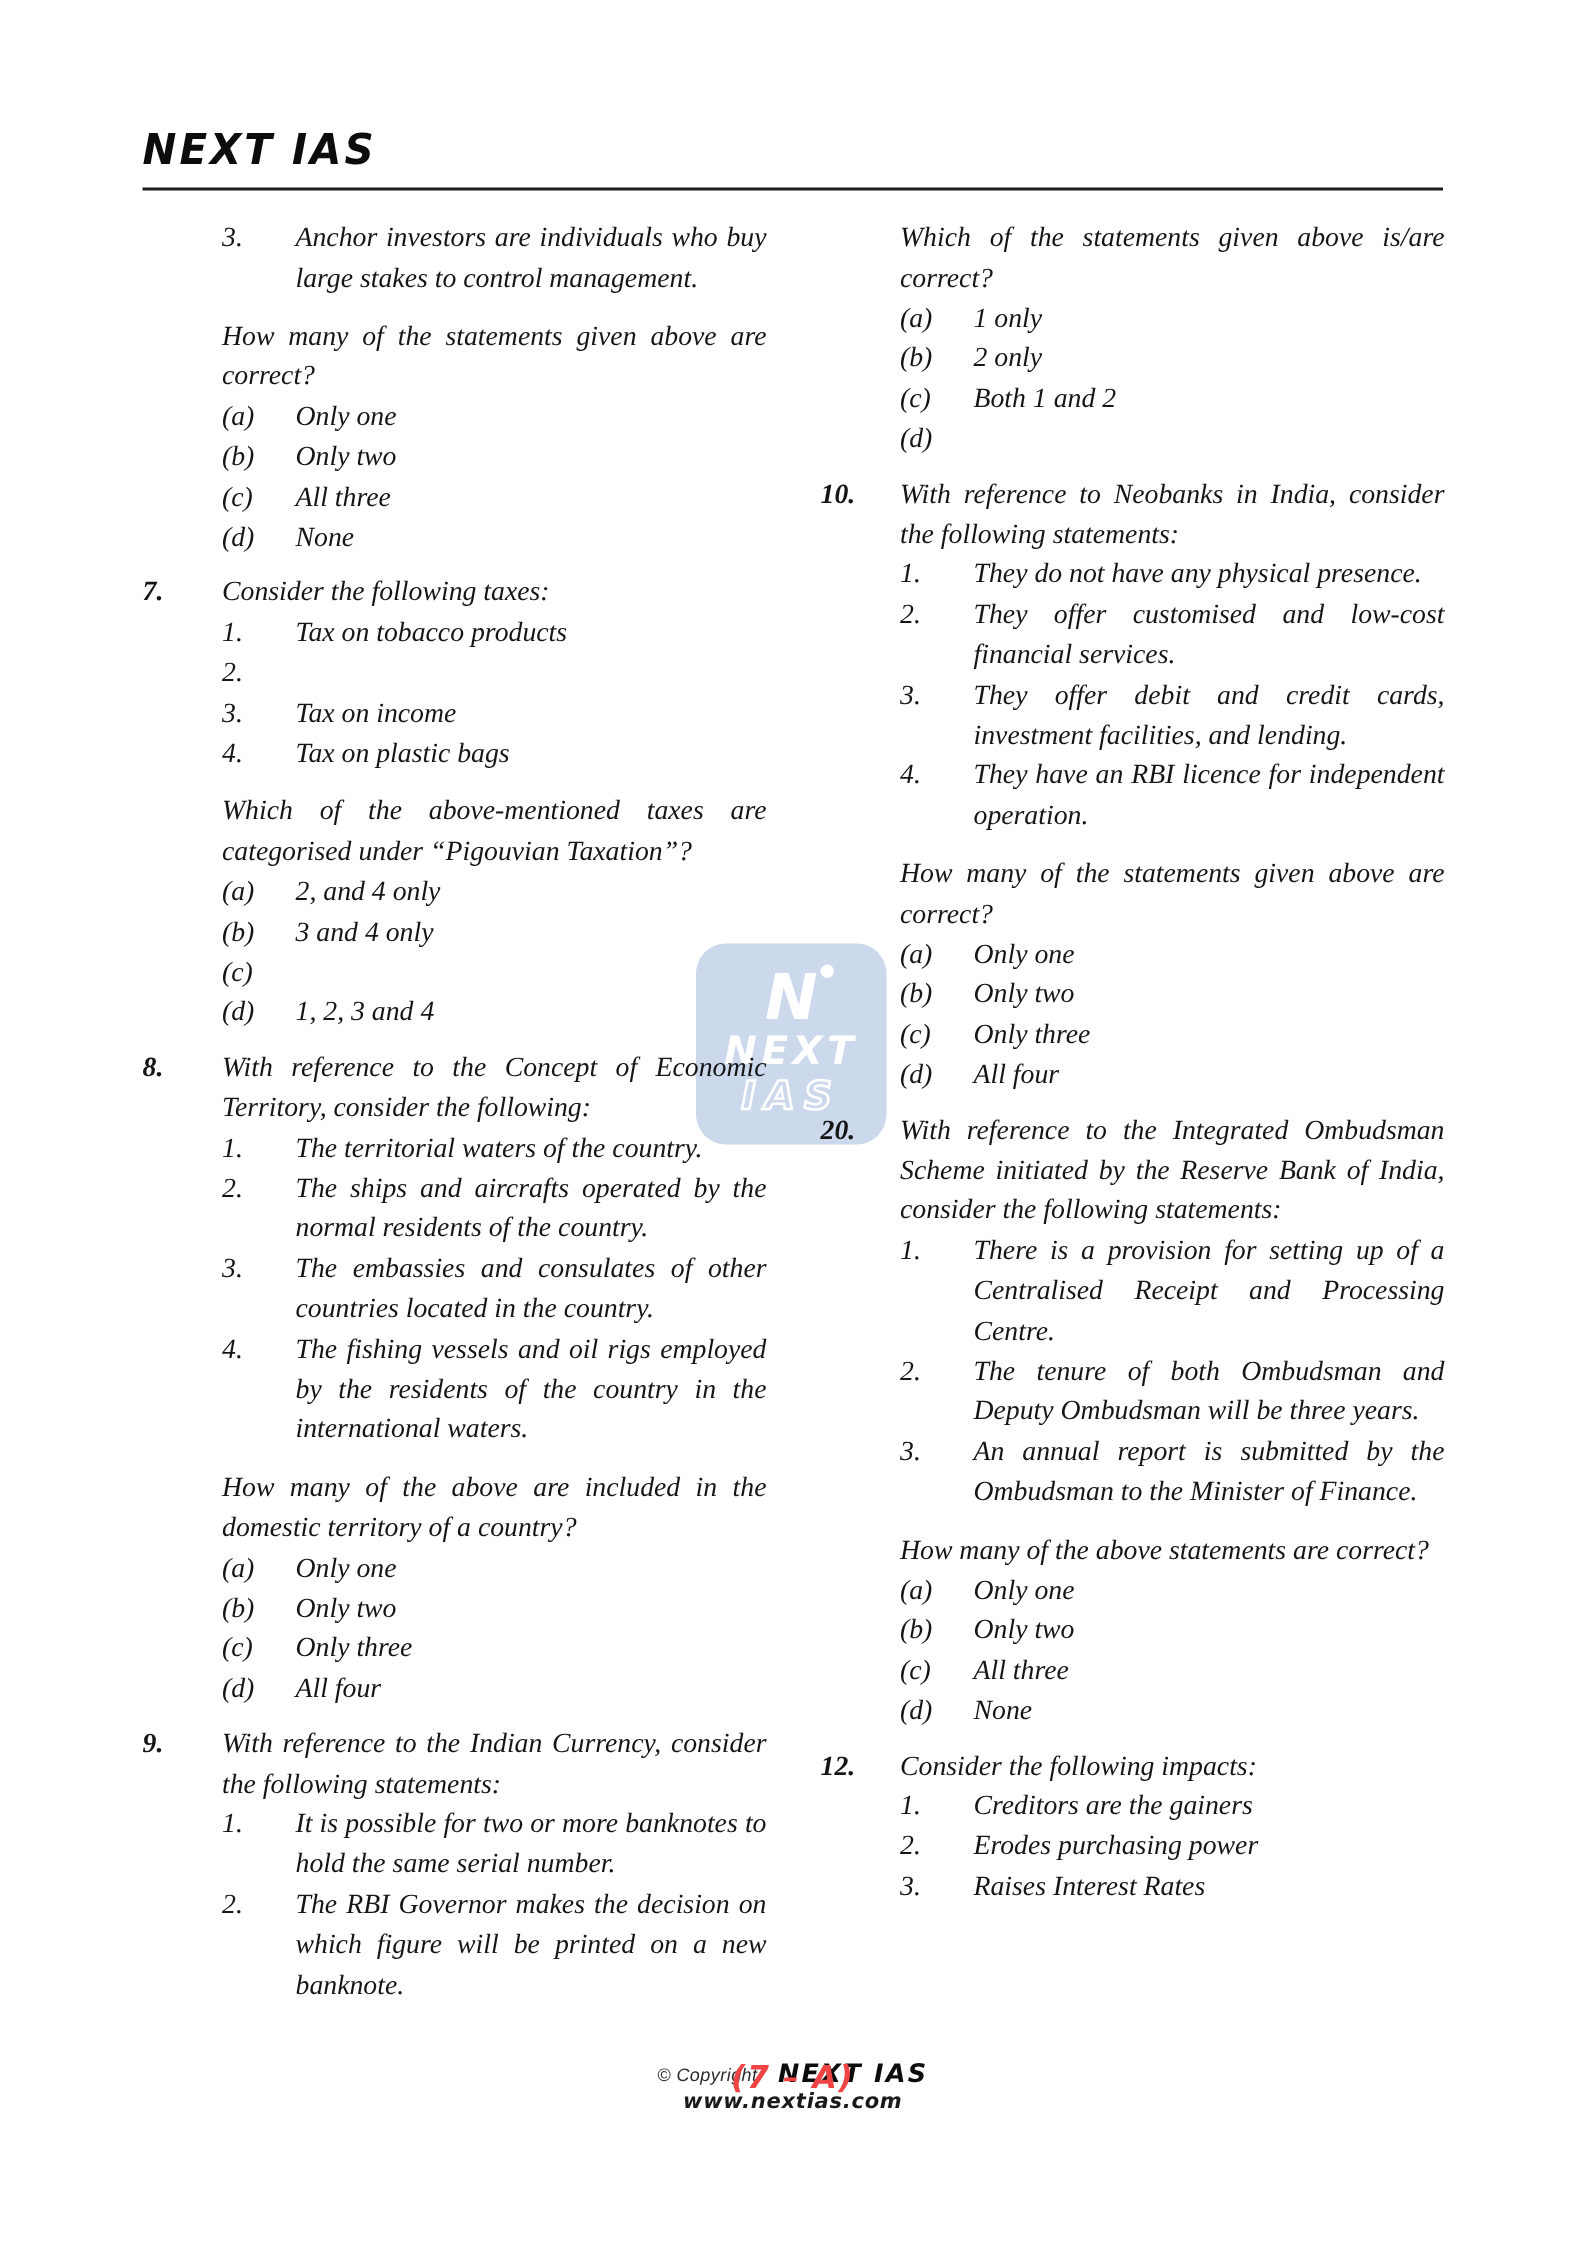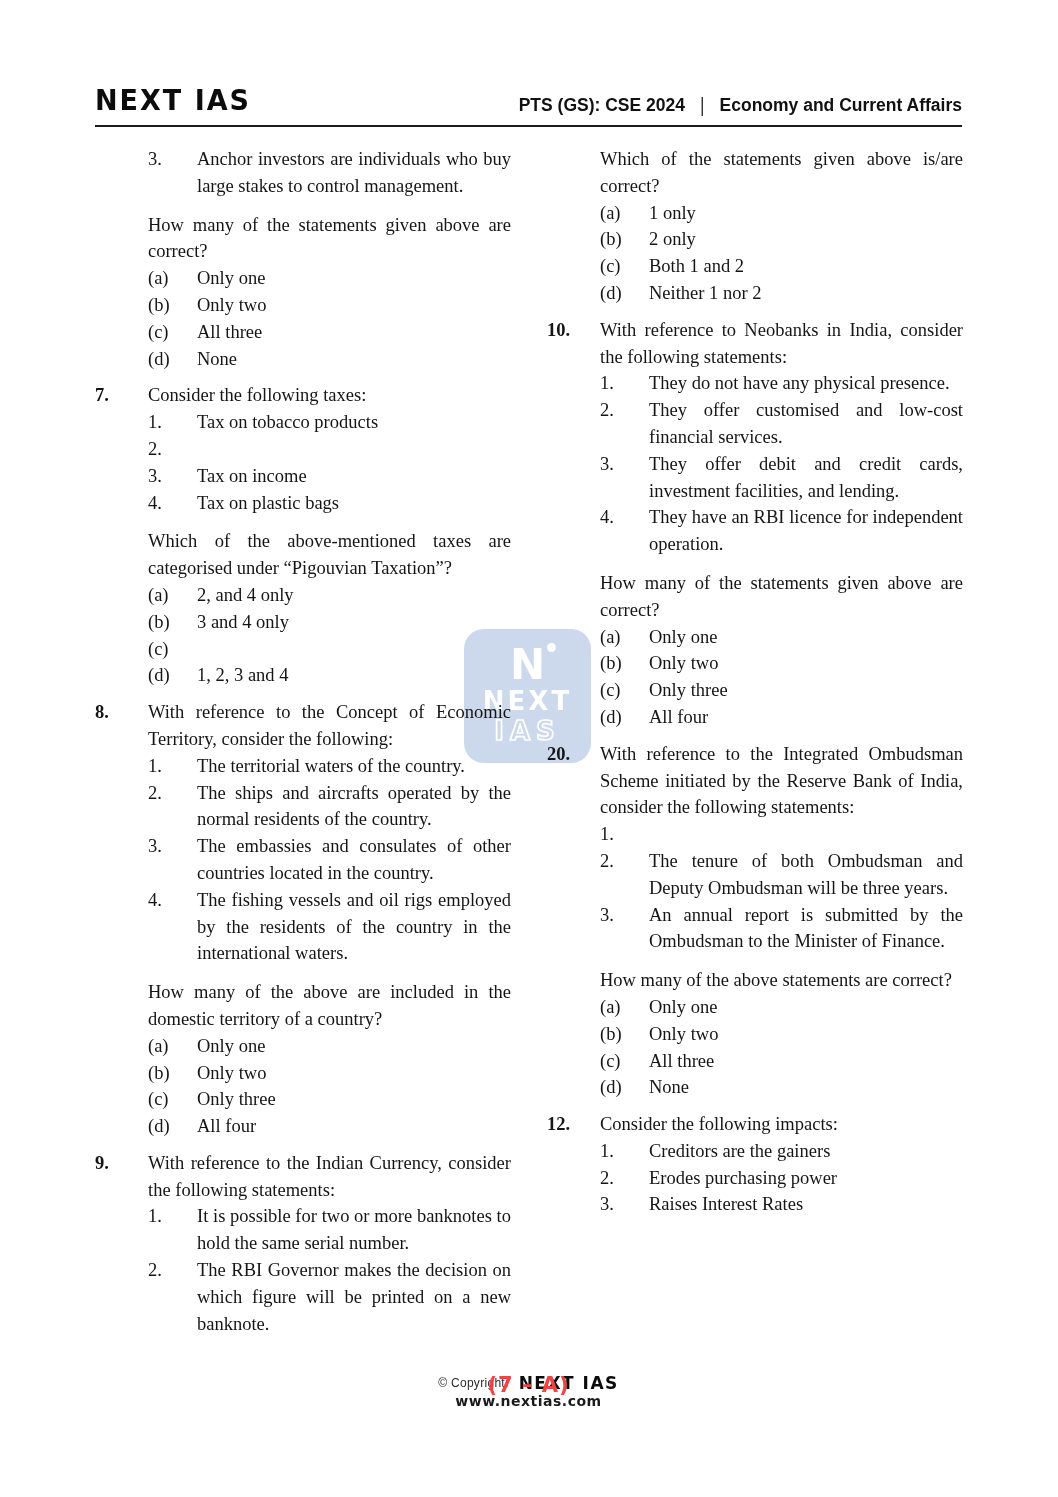--- a/index.html
+++ b/index.html
@@ -4,21 +4,21 @@
 <style>
   * { margin:0; padding:0; box-sizing:border-box; }
   html,body { width:1058px; height:1497px; }
   body {
     background:#ffffff;
     font-family:"Liberation Serif", serif;
     color:#151515;
     position:relative;
     overflow:hidden;
   }
-  .page { position:absolute; inset:0; }
+  .page { position:absolute; inset:0;font-style:italic; }
 
   
   header {
     position:absolute; left:95px; right:96px; top:86px;
     display:flex; justify-content:space-between; align-items:flex-end;
     padding-bottom:9px;
     border-bottom:2.5px solid #1c1c1c;
   }
   .logo {
     font-family:"DejaVu Sans", sans-serif;
@@ -94,25 +94,20 @@
     font-weight:800; font-size:14px; color:#1a1a1a; letter-spacing:0.5px;
   }
 </style>
 </head>
 <body>
 
 <div class="page">
 
   <header>
     <div class="logo">NEXT IAS</div>
-    <div class="htitle">
-      <span>PTS (GS): CSE 2024</span>
-      <span class="sep">|</span>
-      <span>Economy and Current Affairs</span>
-    </div>
   </header>
 
   <div class="wm">
     <div class="wm-n"><span>N</span><span class="wm-dot"></span></div>
     <div class="wm-next">NEXT</div>
     <div class="wm-ias">IAS</div>
   </div>
 
   <main class="cols">
     <div class="col">
@@ -231,21 +226,20 @@
         <div class="blk opt">
           <span class="num">(b)</span>
           <span class="txt">2 only</span>
         </div>
         <div class="blk opt">
           <span class="num">(c)</span>
           <span class="txt">Both 1 and 2</span>
         </div>
         <div class="blk opt">
           <span class="num">(d)</span>
-          <span class="txt">Neither 1 nor 2</span>
         </div>
         <div class="blk q">
           <span class="num">10.</span>
           <span class="txt">With reference to Neobanks in India, consider the following statements:</span>
         </div>
         <div class="blk sub">
           <span class="num">1.</span>
           <span class="txt">They do not have any physical presence.</span>
         </div>
         <div class="blk sub">
@@ -276,20 +270,21 @@
         <div class="blk opt">
           <span class="num">(d)</span>
           <span class="txt">All four</span>
         </div>
         <div class="blk q">
           <span class="num">20.</span>
           <span class="txt">With reference to the Integrated Ombudsman Scheme initiated by the Reserve Bank of India, consider the following statements:</span>
         </div>
         <div class="blk sub">
           <span class="num">1.</span>
+          <span class="txt">There is a provision for setting up of a Centralised Receipt and Processing Centre.</span>
         </div>
         <div class="blk sub">
           <span class="num">2.</span>
           <span class="txt">The tenure of both Ombudsman and Deputy Ombudsman will be three years.</span>
         </div>
         <div class="blk sub">
           <span class="num">3.</span>
           <span class="txt">An annual report is submitted by the Ombudsman to the Minister of Finance.</span>
         </div>
         <div class="stem">How many of the above statements are correct?</div>

